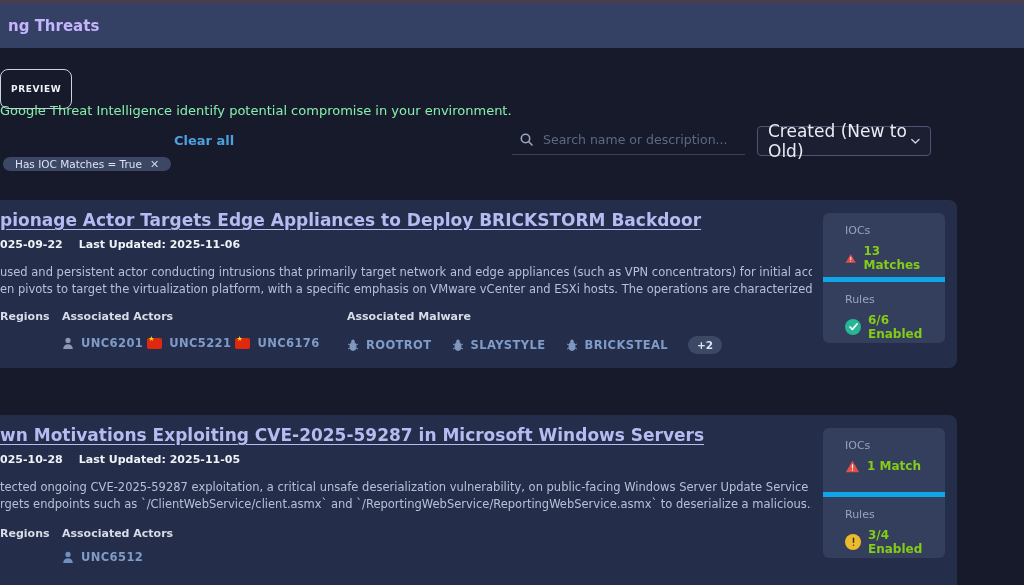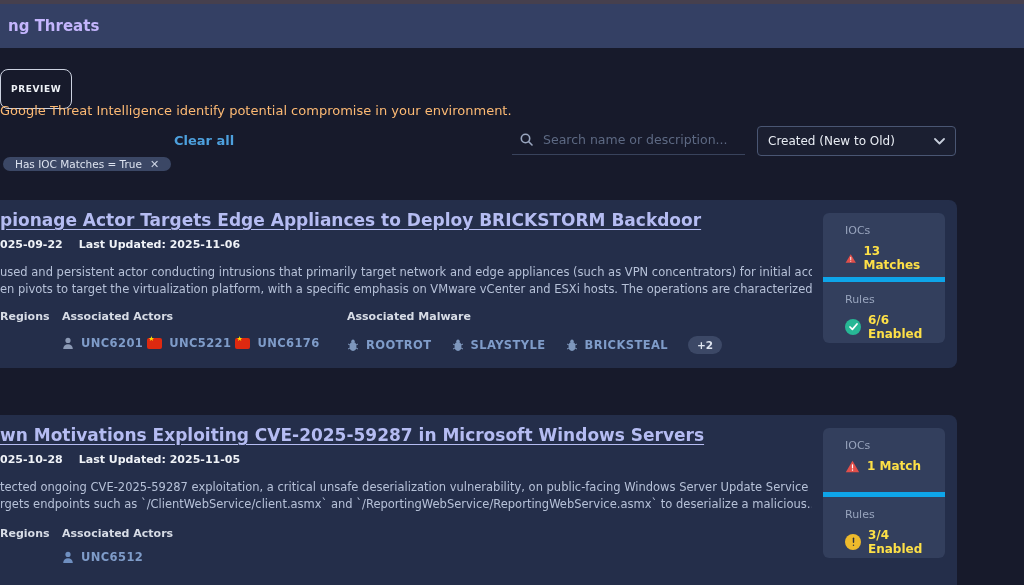--- a/index.html
+++ b/index.html
@@ -14,21 +14,21 @@
     position:absolute; top:4px; left:0; width:1024px; height:44px;
     background:#344064; display:flex; align-items:center; padding-left:8px;
   }
   .header-title { color:#c4b5fd; font-size:15px; font-weight:bold; }
 
   .preview-badge {
     position:absolute; top:69px; left:0;
     border:1.5px solid #ccd2e0; border-radius:8px;
     padding:14px 10px; color:#eef1f6; font-size:9px; font-weight:bold; letter-spacing:0.6px;
   }
-  .intro-text { position:absolute; top:103px; left:0; color:#fdba74; font-size:13px; }
+  .intro-text { position:absolute; top:103px; left:0; color:#86efac; font-size:13px; }
 
   .filter-chip {
     position:absolute; top:129px; left:3px; height:14px;
     background:#3b4765; border-radius:12px; display:inline-flex; align-items:center;
     gap:8px; padding:0 12px; color:#dde3ef; font-size:10.5px;margin-top:28px;
   }
   .chip-close { color:#cdd5e4; font-size:11px; font-weight:bold; cursor:pointer; }
   .clear-all {
     position:absolute; top:133px; left:174px;
     color:#4da0dd; font-size:13px; font-weight:bold; cursor:pointer;
@@ -39,24 +39,24 @@
     border-bottom:1px solid #39435c; display:flex; align-items:center; gap:10px; padding:0 4px 4px 8px;
   }
   .search-wrap svg { flex:0 0 auto; }
   .search-input {
     background:transparent; border:none; outline:none; width:190px;
     color:#dfe4ef; font-size:12.5px; font-family:inherit;
   }
   .search-input::placeholder { color:#5d6983; }
 
   .sort-select {
-    position:absolute; top:126px; left:757px; width:199px; height:30px;
+    position:absolute; top:126px; left:757px; width:174px; height:30px;
     border:1px solid #4a5673; border-radius:4px; background:#1b1f31;
     display:flex; align-items:center; justify-content:space-between;
-    padding:0 10px; color:#e8ecf3; font-size:12px; cursor:pointer;
+    padding:0 10px; color:#e8ecf3; font-size:17px; cursor:pointer;
   }
 
   .threat-card {
     position:absolute; left:-16px; width:973px;
     background:#242e4a; border-radius:8px; padding-left:16px;
   }
   .card-1 { top:200px; height:168px; }
   .card-2 { top:415px; height:190px; }
 
   .card-title {
@@ -91,21 +91,21 @@
     border-radius:10px; padding:3px 9px; cursor:pointer; }
 
   .side-panel {
     position:absolute; left:839px; top:13px; width:122px; height:130px;
     background:#333f5d; border-radius:6px;
   }
   .panel-section { padding:11px 22px; height:64px; }
   .panel-section + .panel-section { border-top:5px solid #0ea5e9; height:66px; }
   .panel-label { color:#98a4bd; font-size:11px; margin-bottom:7px; }
   .panel-value-row { display:flex; align-items:center; gap:7px;
-    color:#fde047; font-size:12px; font-weight:bold; }
+    color:#84cc16; font-size:12px; font-weight:bold; }
 
   .icon-circle { width:16px; height:16px; border-radius:50%at; border-radius:50%;
     display:inline-flex; align-items:center; justify-content:center; flex:0 0 auto; }
   .icon-green { background:#27b795; }
   .icon-yellow { background:#edba2c; }
 </style>
 </head>
 <body>
 
 <div class="top-strip"></div>

